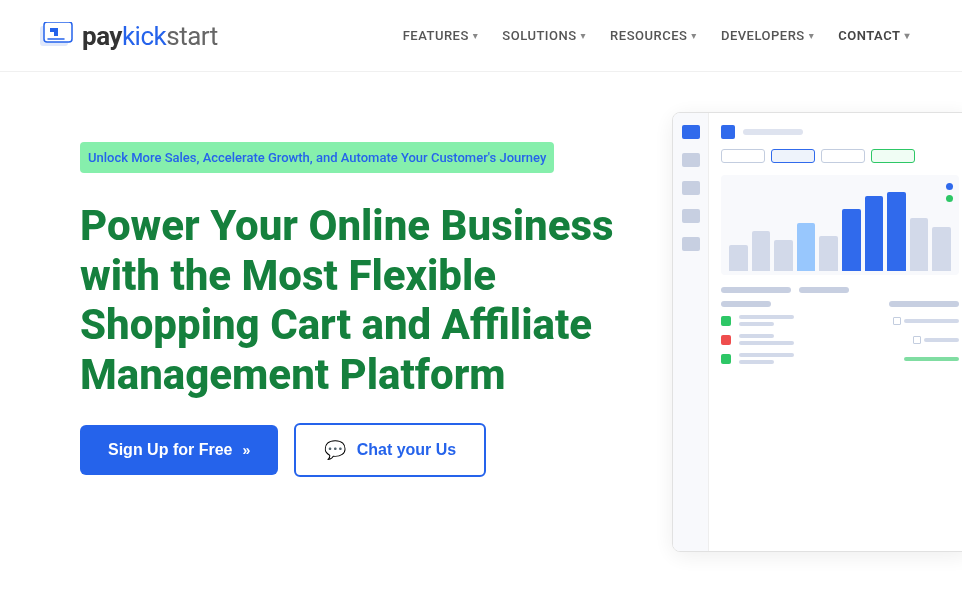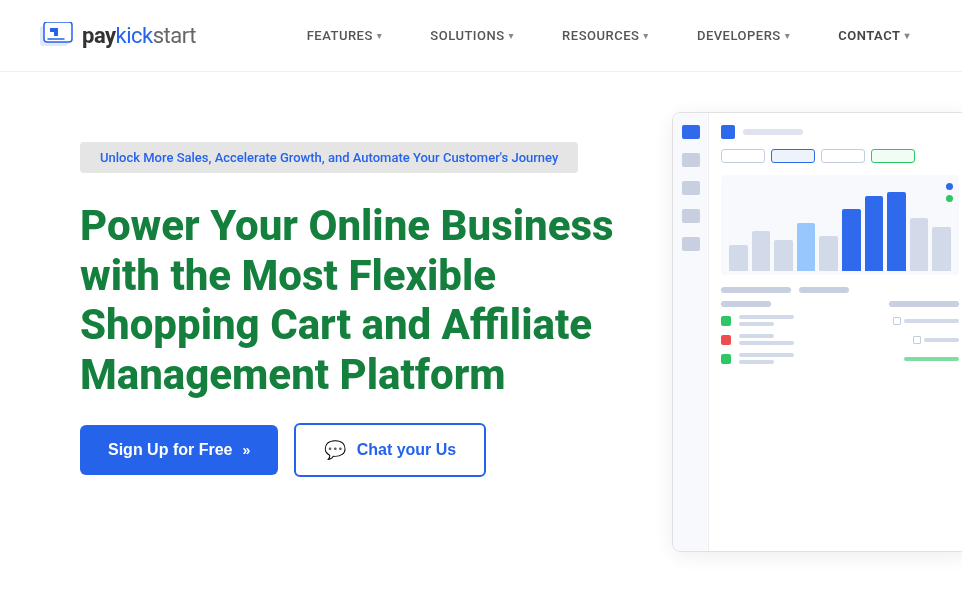--- a/index.html
+++ b/index.html
@@ -25,33 +25,33 @@
       align-items: center;
       margin-right: auto;
       text-decoration: none;
     }
     .logo-icon {
       width: 36px;
       height: 28px;
       margin-right: 6px;
     }
     .logo-text {
-      font-size: 22px;
+      font-size: 26px;
       font-weight: 400;
       color: #333;
       letter-spacing: -0.5px;
     }
     .logo-text span.pay { color: #333; font-weight: 700; }
     .logo-text span.kick { color: #2563eb; font-weight: 400; }
     .logo-text span.start { color: #666; font-weight: 400; }
 
     .nav-links {
       display: flex;
       align-items: center;
-      gap: 24px;
+      gap: 0;
     }
     .nav-item {
       display: flex;
       align-items: center;
       gap: 4px;
       padding: 8px 12px;
       font-size: 13px;
       font-weight: 500;
       color: #555;
       cursor: pointer;
@@ -80,25 +80,25 @@
 
     .content-left {
       max-width: 600px;
       flex: 1;
       padding-top: 10px;
     }
 
     
     .tagline-badge {
       display: inline-block;
-      background: #e5e5e5;
+      background: #86efac;
       color: #2563eb;
       font-size: 13px;
       font-weight: 500;
-      padding: 8px 20px;
+      padding: 8px 8px;
       border-radius: 4px;
       margin-bottom: 28px;
     }
 
     
     .headline {
       font-size: 42px;
       font-weight: 800;
       line-height: 1.18;
       color: #15803d;

